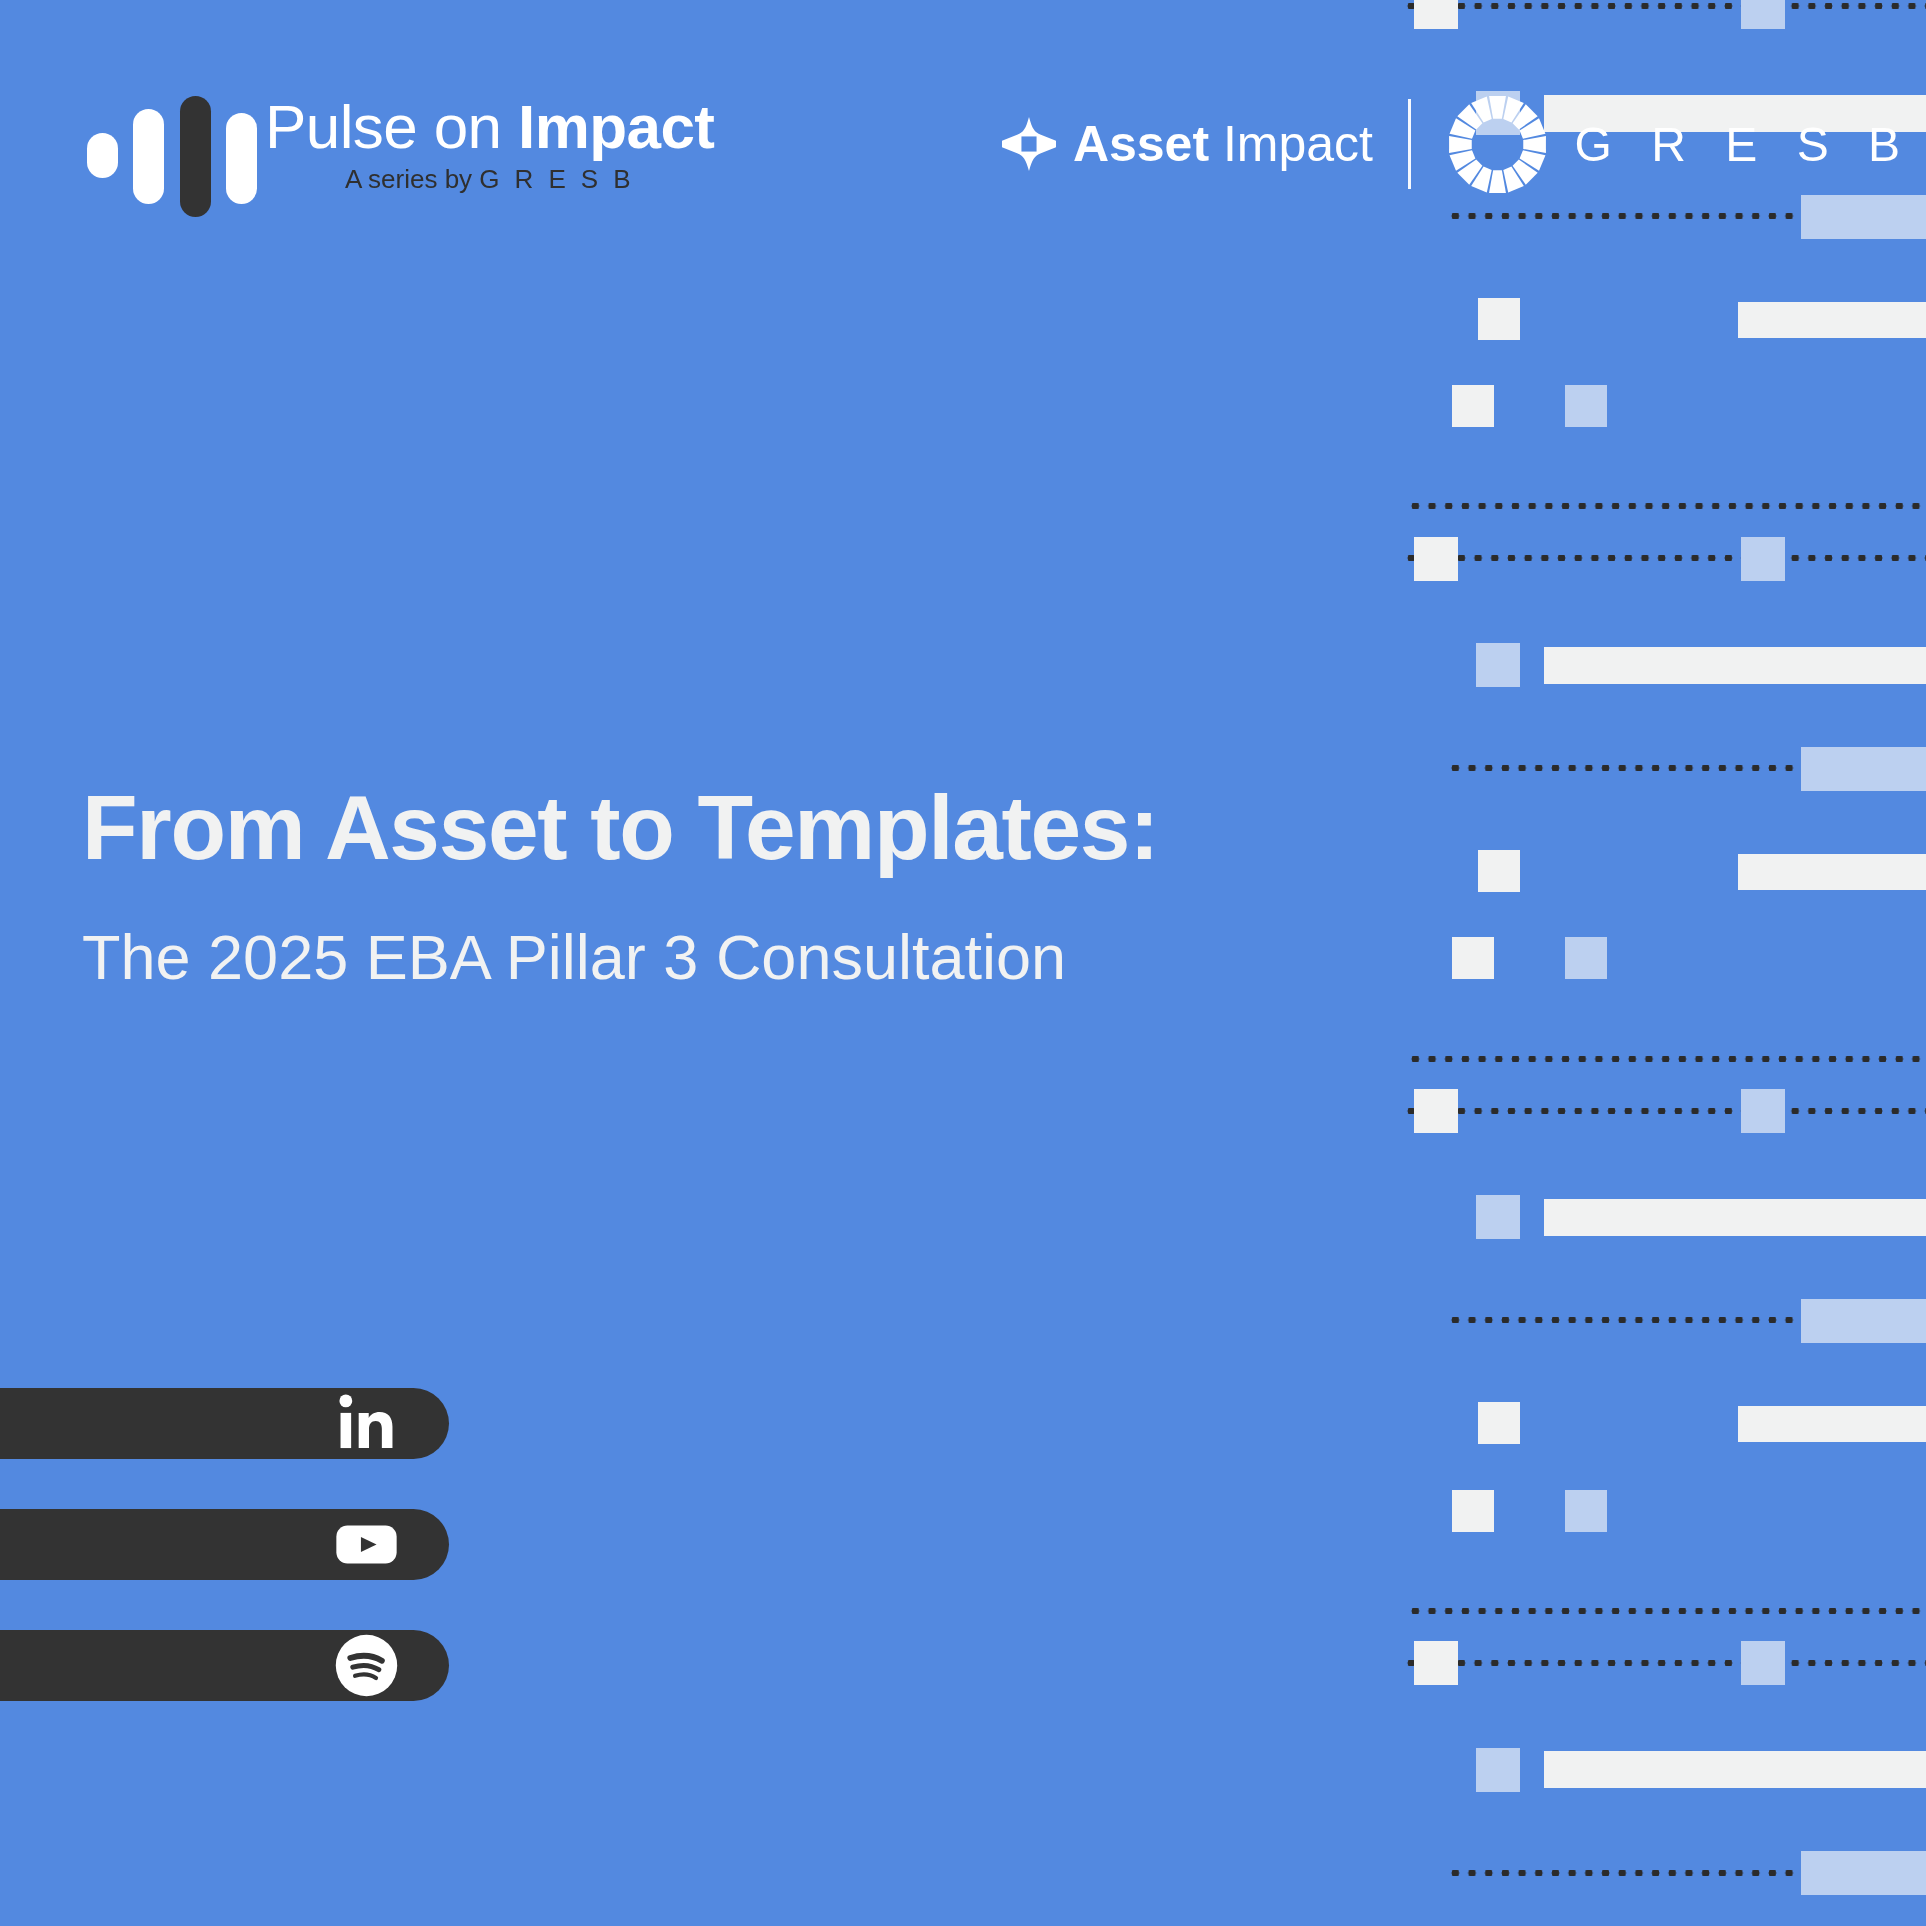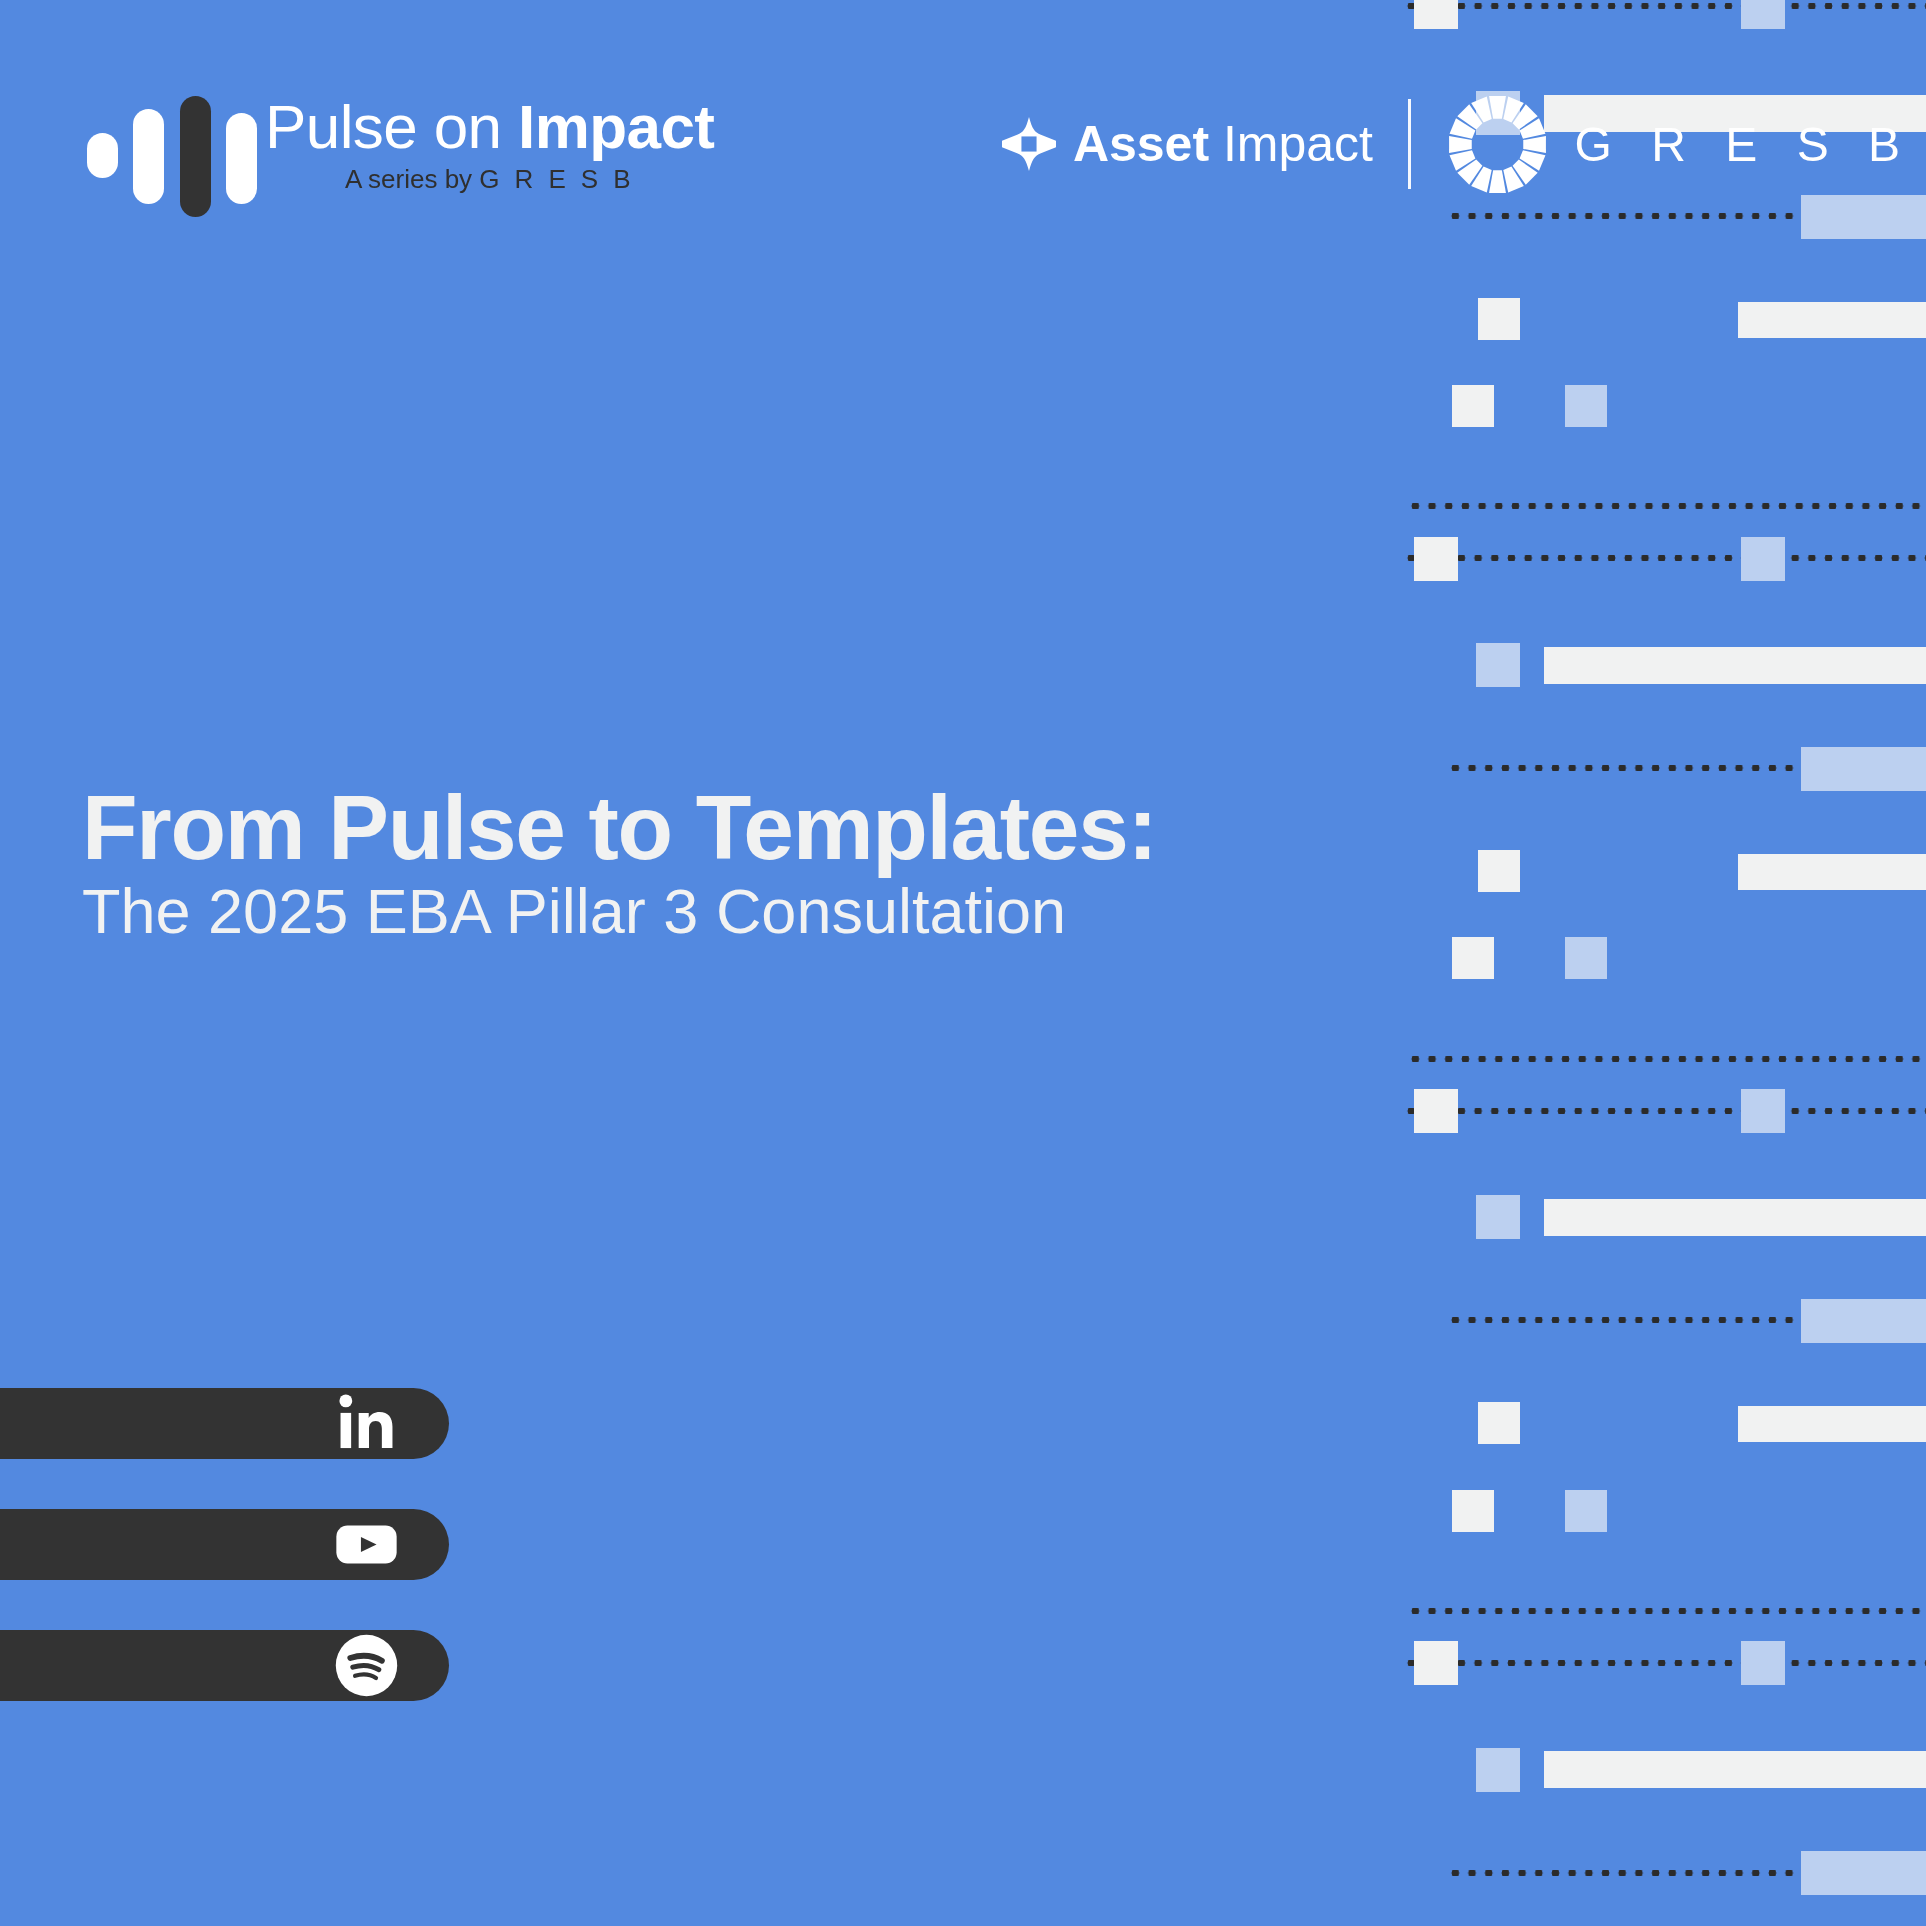--- a/index.html
+++ b/index.html
@@ -65,20 +65,21 @@
     white-space:nowrap; font-weight:300;
   }
 
   
   #title-block { position:absolute; left:82px; top:780px; z-index:5; width:1284px; }
   #main-title {
     font-size:91px; line-height:96px; font-weight:700; color:#F1F2F2;
     letter-spacing:-1.3px; white-space:nowrap;
   }
   #main-subtitle {
+    margin-top:46px;
     font-size:63px; line-height:71px; font-weight:400; color:#F1F2F2;
     letter-spacing:0px; white-space:nowrap;
   }
 
   
   #social-rail { position:absolute; left:0; top:1388px; z-index:6; }
   .social-pill {
     position:relative; width:449px; height:71px;
     background:#333333; border-radius:0 77px 77px 0;
     margin-bottom:50px; display:flex; align-items:center;
@@ -184,21 +185,21 @@
             <path transform="rotate(247.5 50 50)" d="M 45.736000000000004 25 L 54.263999999999996 25 L 58.2 3 L 41.8 3 Z"></path>
           </g>
       </svg>
       <div id="gresb-word">G R E S B</div>
     </div>
 
   </div>
 </div>
 
 <div id="title-block">
-  <div id="main-title">From Pulse to Templates:</div>
+  <div id="main-title">From Asset to Templates:</div>
   <div id="main-subtitle">The 2025 EBA Pillar 3 Consultation</div>
 </div>
 
 <div id="social-rail">
 
   <div class="social-pill">
     <svg class="social-ico" viewBox="0 0 24 24">
       <circle cx="4.6" cy="3.9" r="2.3" fill="#FFFFFF"></circle>
       <rect x="2.7" y="8.2" width="3.8" height="12.6" fill="#FFFFFF"></rect>
       <path d="M9.2 8.2h3.6v1.8c.7-1.3 2.1-2.1 3.9-2.1 3 0 4.6 1.9 4.6 5.3v7.6h-3.8v-6.9c0-1.8-.7-2.8-2.2-2.8-1.6 0-2.4 1.1-2.4 2.9v6.8H9.2z" fill="#FFFFFF"></path>

